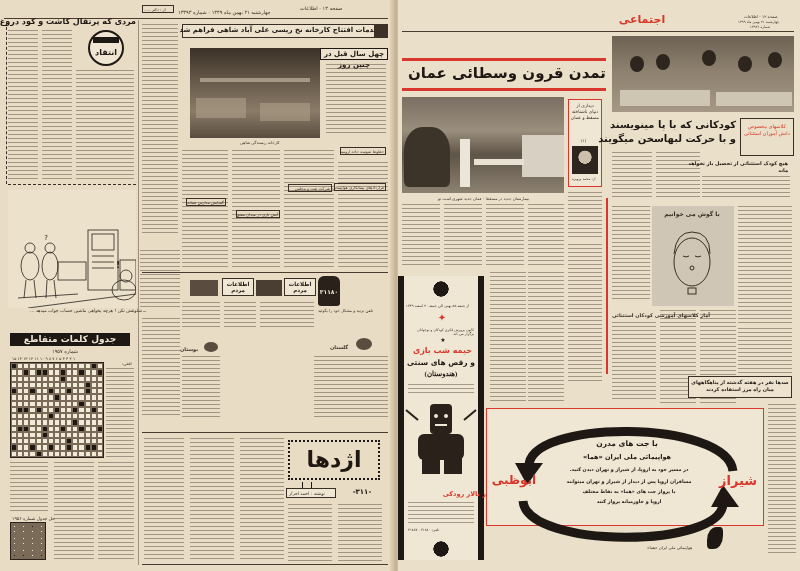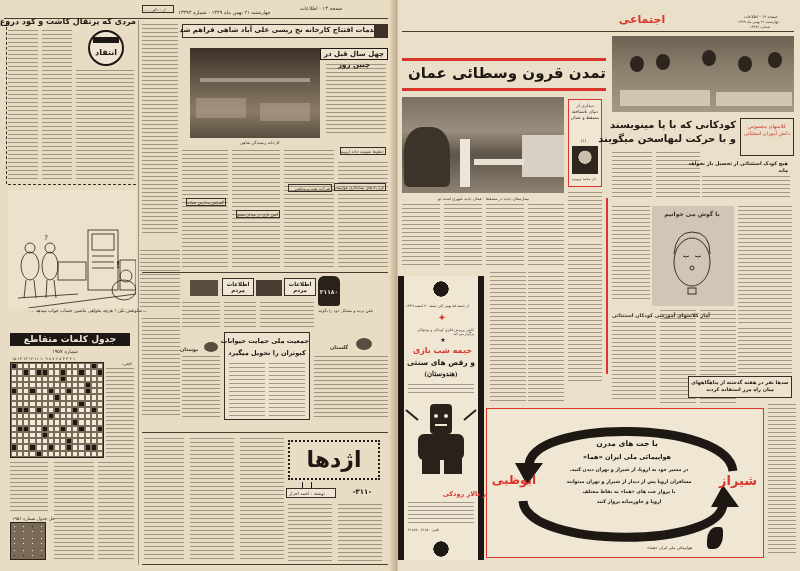--- a/index.html
+++ b/index.html
@@ -584,26 +584,20 @@
     <div class="abs" style="left:256px; top:280px; width:26px; height:16px; background:#4a3d31;"></div>
     <div class="box" style="left:222px; top:278px; width:32px; height:18px; background:#efe6d4;">
       <div class="headline" style="left:0; top:2px; width:30px; font-size:5.5px; white-space:normal; line-height:6px;">اطلاعات مردم</div>
     </div>
     <div class="abs" style="left:190px; top:280px; width:28px; height:16px; background:#5a4c3e;"></div>
 
     <div class="txt" style="left:224px; top:302px; width:32px; height:28px;"></div>
     <div class="txt" style="left:260px; top:302px; width:54px; height:28px;"></div>
     <div class="txt" style="left:182px; top:302px; width:38px; height:28px;"></div>
 
-    <div class="box" style="left:224px; top:332px; width:86px; height:88px; background:#ece2ce;">
-      <div class="headline" style="left:0; top:4px; width:84px; font-size:6.5px;">جمعیت ملی حمایت حیوانات</div>
-      <div class="headline" style="left:0; top:16px; width:84px; font-size:6.5px;">کبوتران را تحویل میگیرد</div>
-      <div class="txt" style="left:4px; top:30px; width:36px; height:54px;"></div>
-      <div class="txt" style="left:44px; top:30px; width:36px; height:54px;"></div>
-    </div>
     <div class="abs" style="left:356px; top:338px; width:16px; height:12px; border-radius:50%; background:#5a4c3e;"></div>
     <div class="small" style="left:330px; top:344px; font-size:5px; font-weight:bold;">گلستان</div>
     <div class="txt" style="left:314px; top:356px; width:74px; height:64px;"></div>
     <div class="abs" style="left:204px; top:342px; width:14px; height:10px; border-radius:50%; background:#5a4c3e;"></div>
     <div class="small" style="left:180px; top:346px; font-size:5px; font-weight:bold;">بوستان</div>
     <div class="txt" style="left:142px; top:318px; width:38px; height:100px;"></div>
     <div class="txt" style="left:182px; top:356px; width:38px; height:62px;"></div>
 
     <div class="hrule" style="left:142px; top:432px; width:246px;"></div>
     <div class="abs" style="left:288px; top:440px; width:92px; height:40px; border:2px dotted #1d1813;">
@@ -732,21 +726,21 @@
             <rect x="31" y="24" width="12" height="2"></rect>
           </g>
         <path d="M2 10 L14 20 M72 10 L60 20" stroke="#2a211a" stroke-width="2"></path>
       </svg>
       <div class="headline red" style="left:0; top:214px; width:74px; font-size:6.5px;margin-left:25px;">در تالار رودکی</div>
       <div class="txt" style="left:4px; top:226px; width:66px; height:24px;"></div>
       <div class="small" style="left:4px; top:252px; font-size:3.5px;">تلفن: ۳۱۸۸۰ - ۳۱۸۸۷</div>
       <div class="abs" style="left:22px; top:262px; width:30px; height:22px; background:radial-gradient(circle, #1d1813 0 40%, transparent 42%);"></div>
     </div>
 
-    <div class="redbox" style="left:88px; top:408px; width:278px; height:150px; background:#efe6d3;">
+    <div class="redbox" style="left:88px; top:408px; width:278px; height:118px; background:#efe6d3;">
       <svg width="278" height="150" viewBox="0 0 278 150" style="position:absolute; left:0; top:0;">
         <path d="M246 62 C240 10, 40 10, 42 58" fill="none" stroke="#1d1813" stroke-width="9"></path>
         <polygon points="28,54 56,54 40,76" fill="#1d1813"></polygon>
         <path d="M36 92 C40 140, 236 140, 236 94" fill="none" stroke="#1d1813" stroke-width="9"></path>
         <polygon points="224,98 252,98 236,76" fill="#1d1813"></polygon>
       </svg>
       <div class="headline" style="left:70px; top:30px; width:140px; font-size:7.5px;">با جت های مدرن</div>
       <div class="headline" style="left:70px; top:44px; width:140px; font-size:6.5px;">هواپیمائی ملی ایران «هما»</div>
       <div class="headline" style="left:60px; top:58px; width:164px; font-size:4.8px;">در مسیر خود به اروپا، از شیراز و تهران دیدن کنید.</div>
       <div class="headline" style="left:60px; top:70px; width:164px; font-size:4.8px;">مسافران اروپا پس از دیدار از شیراز و تهران میتوانند</div>

